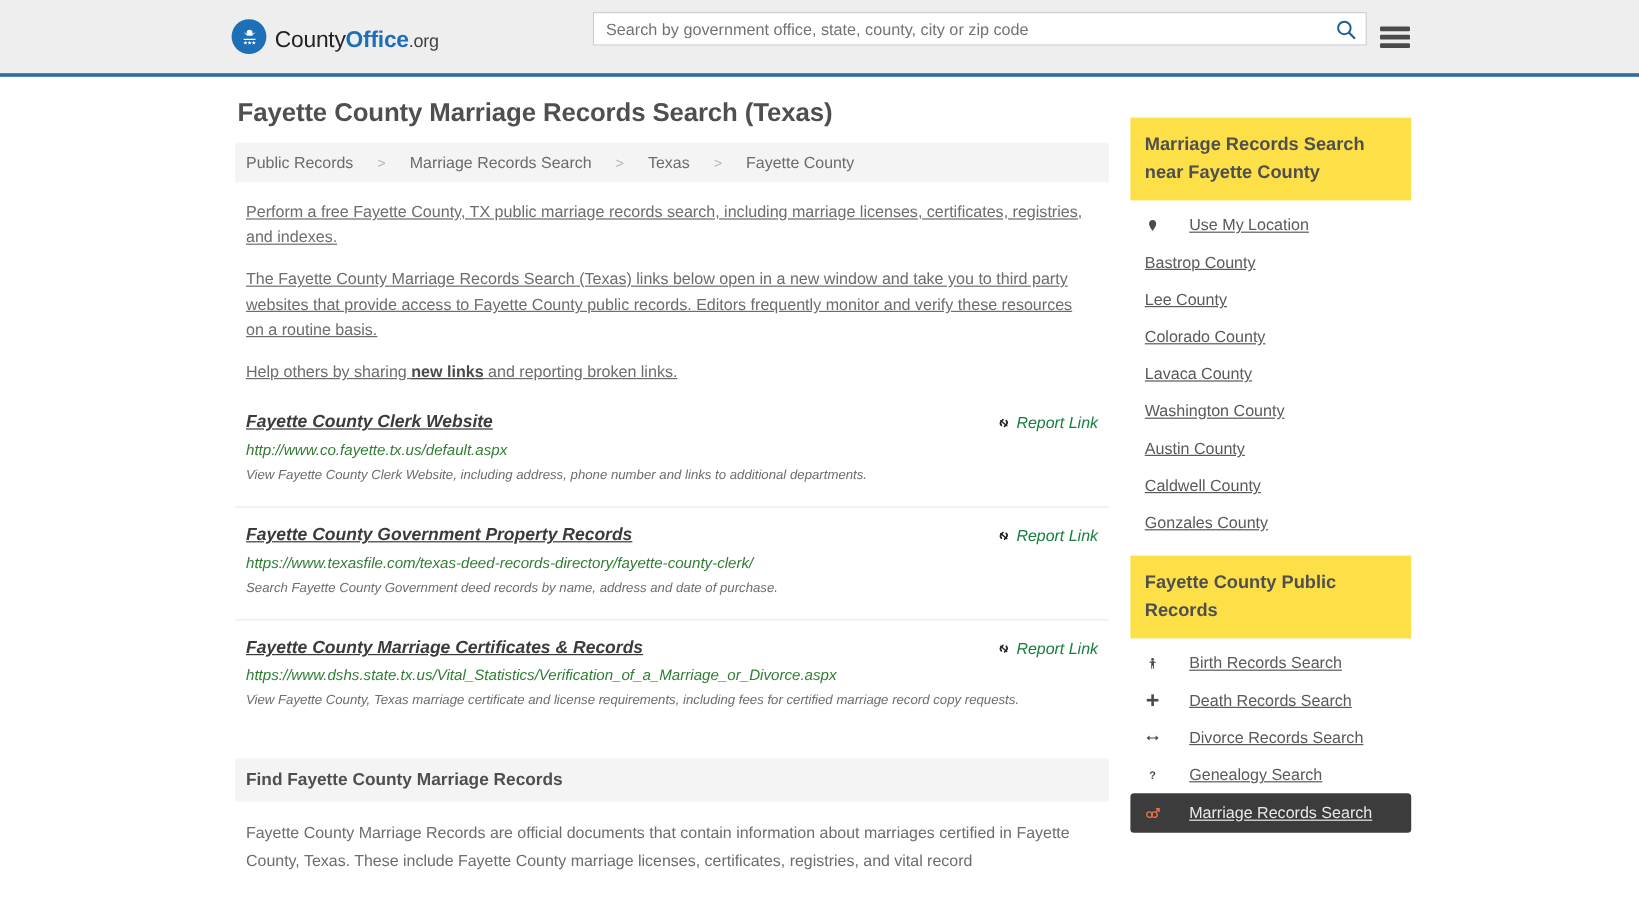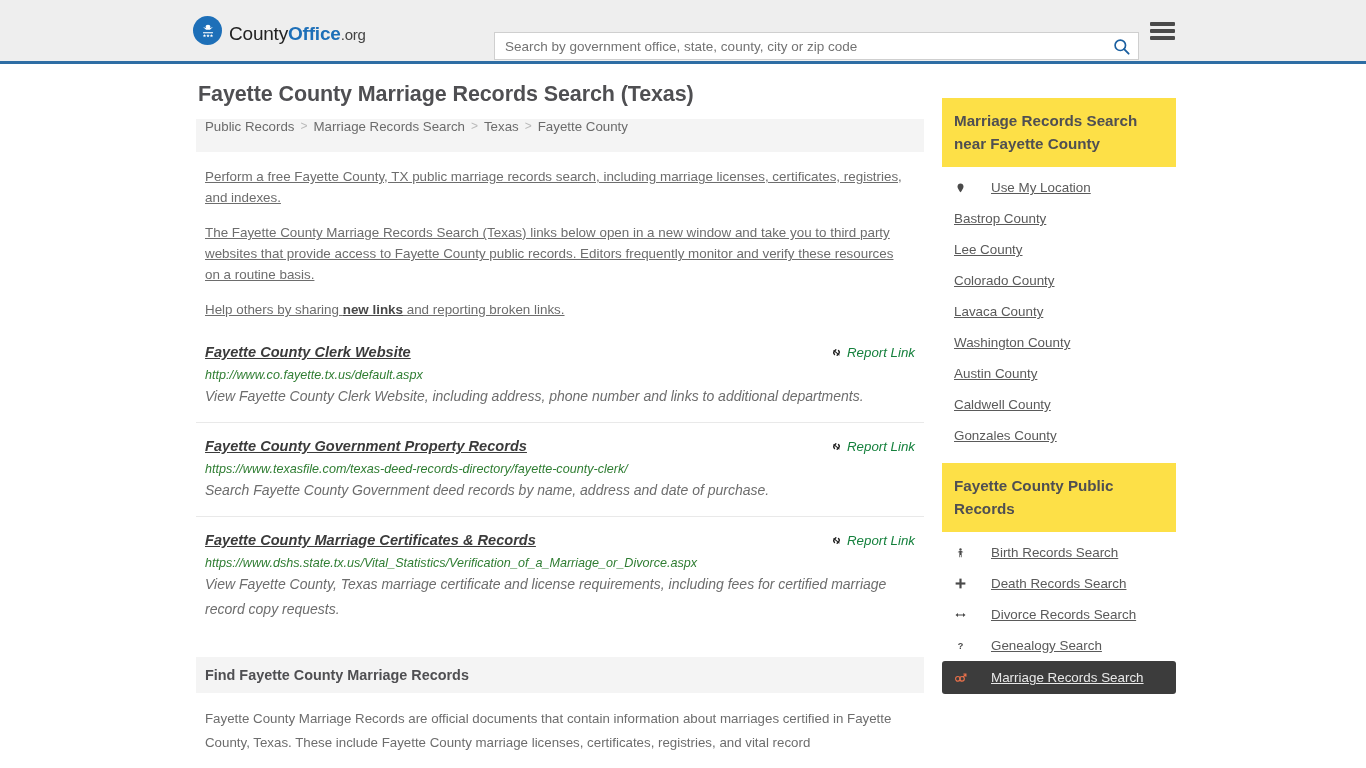--- a/index.html
+++ b/index.html
@@ -44,21 +44,21 @@
     color: #222222;
     white-space: nowrap;
   }
   .brand-text .b-office { color: #1d6fb8; font-weight: bold; }
   .brand-text .b-county { font-weight: normal; }
   .brand-text .b-org { font-size: 15px; color: #444; }
 
   .search-wrap {
     position: absolute;
     left: 494px;
-    top: 32px;
+    top: 10px;
     width: 645px;
     height: 28px;
     background: #ffffff;
     border: 1px solid #cfcfcf;
     display: flex;
     align-items: center;
   }
   .search-input {
     flex: 1;
     border: 0;
@@ -114,23 +114,24 @@
     font-weight: bold;
     color: #4f4f52;
     letter-spacing: -0.1px;
     margin: 0 0 12px 2px;
   }
 
   .breadcrumb {
     background: #f4f4f4;
     height: 33px;
     display: flex;
+    align-items: center;
     padding-left: 9px;
     font-size: 13.3px;
-    gap: 6px;
+    gap: 20px;
   }
   .breadcrumb a {
     color: #6b6b6b;
     text-decoration: none;
   }
   .breadcrumb .sep { color: #b9b9b9; font-size: 12px; }
 
   .intro p {
     font-size: 13.4px;
     line-height: 21px;
@@ -178,21 +179,21 @@
   }
   .result-url {
     display: block;
     font-size: 12.6px;
     color: #2f7d32;
     margin-top: 5px;
     line-height: 16px;
     text-decoration: none;
   }
   .result-desc {
-    font-size: 14px;
+    font-size: 11px;
     line-height: 25px;
     color: #6d6d6d;
     margin-top: 1px;
     max-width: 715px;
   }
 
   
   .find-section { margin-top: 22px; }
   .find-head {
     background: #f4f4f4;

